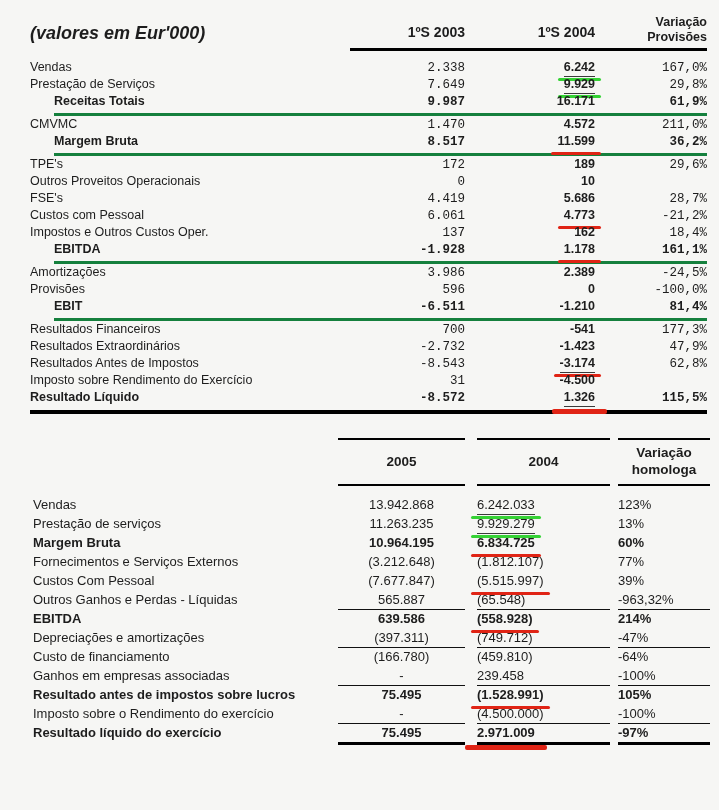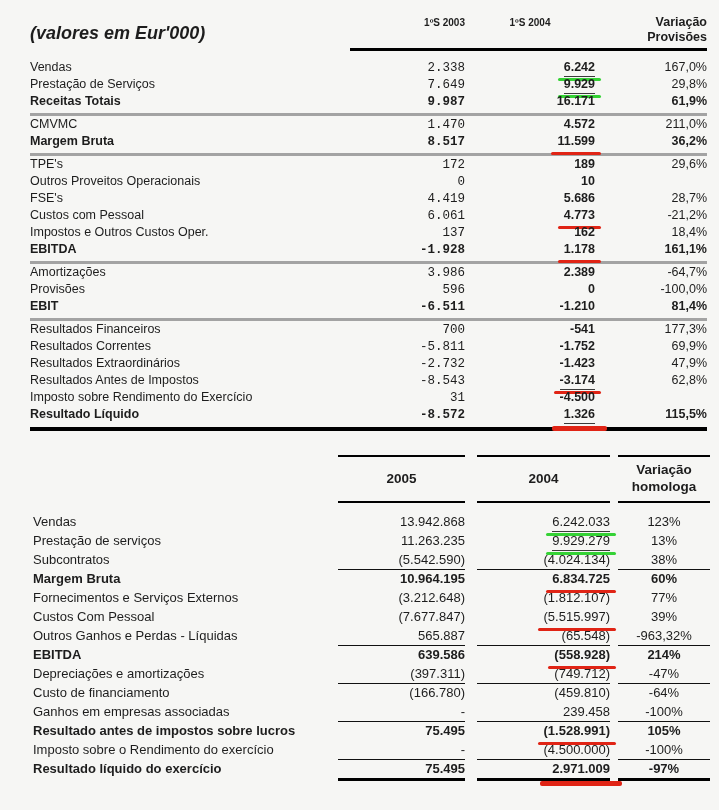--- a/index.html
+++ b/index.html
@@ -12,42 +12,42 @@
     width:719px;height:810px;
     background:#f6f6f4;
     color:#1d1d1d;
     overflow:hidden;
   }
 
   
   .t1{padding:6px 12px 0 30px;}
   .t1-header{display:flex;align-items:flex-end;height:42px;}
   .t1-caption{flex:1;font-style:italic;font-weight:bold;font-size:18px;padding-bottom:4px;}
-  .t1-h1,.t1-h2{font-weight:bold;font-size:10px;text-align:right;padding-bottom:20px;}
+  .t1-h1,.t1-h2{font-weight:bold;font-size:14px;text-align:right;padding-bottom:8px;}
   .t1-h1{width:110px;}
-  .t1-h2{width:130px;text-align:center;}
+  .t1-h2{width:130px;}
   .t1-h3{width:112px;font-weight:bold;font-size:12.5px;text-align:right;line-height:1.25;padding-bottom:2px;}
   .t1-rule{height:3px;background:#000;margin-left:320px;}
   .t1-rows{margin-top:8px;}
   .t1-row{display:flex;align-items:baseline;height:17px;font-size:12.5px;line-height:17px;}
   .t1-row.bold{font-weight:bold;}
-  .t1-row.rule-below{border-bottom:3px solid #a3a3a3;height:20px;}
+  .t1-row.rule-below{border-bottom:3px solid #15803d;height:20px;margin-left:24px;}
   .t1-row.rule-below-thick{border-bottom:4px solid #000;height:21px;}
   .t1-label{flex:1;white-space:nowrap;overflow:hidden;}
   .t1-c1{width:110px;text-align:right;font-family:Liberation Mono, monospace;}
   .t1-c2{width:130px;text-align:right;font-weight:bold;}
-  .t1-c3{width:112px;text-align:right;}
+  .t1-c3{width:112px;text-align:right;font-family:Liberation Mono, monospace;}
 
   
   .t2{padding:24px 9px 0 33px;}
   .t2-headrow{display:flex;align-items:flex-end;}
   .t2-label{flex:1;white-space:nowrap;overflow:hidden;}
-  .t2-c1{width:127px;text-align:right;}
-  .t2-c2{width:133px;text-align:right;}
-  .t2-c3{width:92px;text-align:center;}
+  .t2-c1{width:127px;text-align:center;}
+  .t2-c2{width:133px;}
+  .t2-c3{width:92px;text-align:left;}
   .t2-gap1{width:12px;}
   .t2-gap2{width:8px;}
   .t2-hcell{
     border-top:2px solid #000;border-bottom:2px solid #000;
     font-weight:bold;font-size:13.5px;text-align:center;
     display:flex;flex-direction:column;justify-content:center;
     height:48px;box-sizing:border-box;line-height:1.25;
   }
   .t2-rows{margin-top:9px;}
   .t2-row{display:flex;align-items:baseline;height:19px;font-size:13px;line-height:19px;}
@@ -151,45 +151,39 @@
         <div class="t1-row bold rule-below">
           <div class="t1-label"><span class="val">EBITDA</span></div>
           <div class="t1-c1"><span class="val">-1.928</span></div>
           <div class="t1-c2"><span class="val mark-red">1.178</span></div>
           <div class="t1-c3"><span class="val">161,1%</span></div>
         </div>
         <div class="t1-row">
           <div class="t1-label"><span class="val">Amortizações</span></div>
           <div class="t1-c1"><span class="val">3.986</span></div>
           <div class="t1-c2"><span class="val">2.389</span></div>
-          <div class="t1-c3"><span class="val">-64,7%</span></div>
+          <div class="t1-c3"><span class="val">-24,5%</span></div>
         </div>
         <div class="t1-row">
           <div class="t1-label"><span class="val">Provisões</span></div>
           <div class="t1-c1"><span class="val">596</span></div>
           <div class="t1-c2"><span class="val">0</span></div>
           <div class="t1-c3"><span class="val">-100,0%</span></div>
         </div>
         <div class="t1-row bold rule-below">
           <div class="t1-label"><span class="val">EBIT</span></div>
           <div class="t1-c1"><span class="val">-6.511</span></div>
           <div class="t1-c2"><span class="val">-1.210</span></div>
           <div class="t1-c3"><span class="val">81,4%</span></div>
         </div>
         <div class="t1-row">
           <div class="t1-label"><span class="val">Resultados Financeiros</span></div>
           <div class="t1-c1"><span class="val">700</span></div>
           <div class="t1-c2"><span class="val">-541</span></div>
           <div class="t1-c3"><span class="val">177,3%</span></div>
-        </div>
-        <div class="t1-row">
-          <div class="t1-label"><span class="val">Resultados Correntes</span></div>
-          <div class="t1-c1"><span class="val">-5.811</span></div>
-          <div class="t1-c2"><span class="val">-1.752</span></div>
-          <div class="t1-c3"><span class="val">69,9%</span></div>
         </div>
         <div class="t1-row">
           <div class="t1-label"><span class="val">Resultados Extraordinários</span></div>
           <div class="t1-c1"><span class="val">-2.732</span></div>
           <div class="t1-c2"><span class="val">-1.423</span></div>
           <div class="t1-c3"><span class="val">47,9%</span></div>
         </div>
         <div class="t1-row">
           <div class="t1-label"><span class="val">Resultados Antes de Impostos</span></div>
           <div class="t1-c1"><span class="val">-8.543</span></div>
@@ -233,28 +227,20 @@
           <div class="t2-c3"><span class="val">123%</span></div>
         </div>
         <div class="t2-row">
           <div class="t2-label"><span class="val">Prestação de serviços</span></div>
           <div class="t2-c1"><span class="val">11.263.235</span></div>
           <div class="t2-gap1"></div>
           <div class="t2-c2"><span class="val mark-green ul">9.929.279</span></div>
           <div class="t2-gap2"></div>
           <div class="t2-c3"><span class="val">13%</span></div>
         </div>
-        <div class="t2-row seg-rule">
-          <div class="t2-label"><span class="val">Subcontratos</span></div>
-          <div class="t2-c1"><span class="val">(5.542.590)</span></div>
-          <div class="t2-gap1"></div>
-          <div class="t2-c2"><span class="val">(4.024.134)</span></div>
-          <div class="t2-gap2"></div>
-          <div class="t2-c3"><span class="val">38%</span></div>
-        </div>
         <div class="t2-row bold">
           <div class="t2-label"><span class="val">Margem Bruta</span></div>
           <div class="t2-c1"><span class="val">10.964.195</span></div>
           <div class="t2-gap1"></div>
           <div class="t2-c2"><span class="val mark-red">6.834.725</span></div>
           <div class="t2-gap2"></div>
           <div class="t2-c3"><span class="val">60%</span></div>
         </div>
         <div class="t2-row">
           <div class="t2-label"><span class="val">Fornecimentos e Serviços Externos</span></div>

